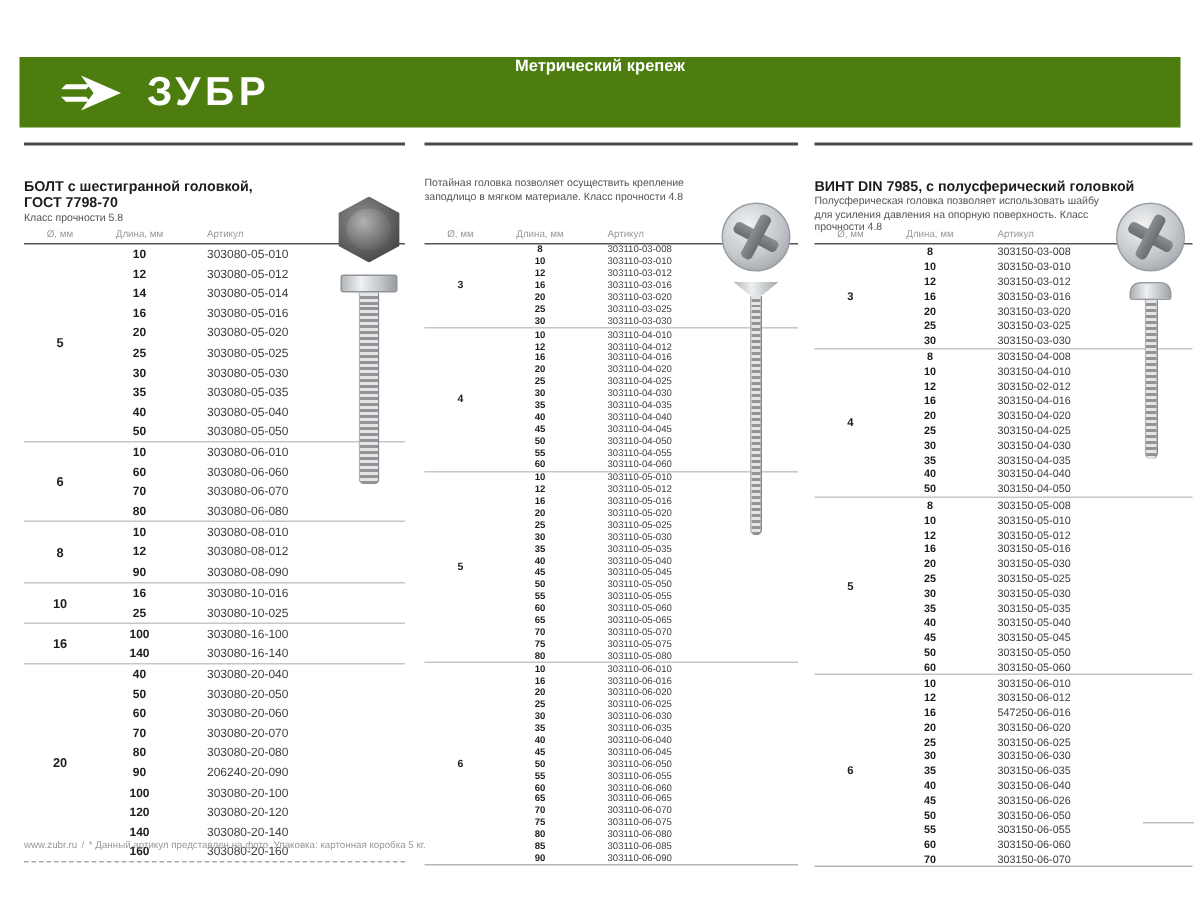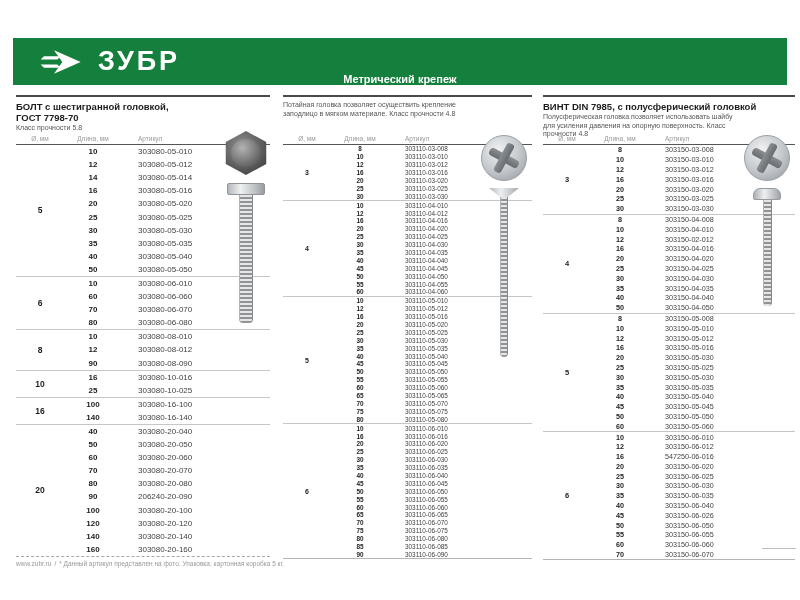--- a/index.html
+++ b/index.html
@@ -1,33 +1,33 @@
 <!DOCTYPE html>
 <html><head>
 <meta charset="utf-8">
 <style>
   html,body{margin:0;padding:0;background:#fff;}
   .page{position:relative;width:800px;height:600px;background:#fff;overflow:hidden;
         font-family:"Liberation Sans",sans-serif;color:#222;}
 
   
-  .band{position:absolute;left:13px;right:13px;top:38px;height:47px;background:#15803d;
-        display:flex;align-items:flex-end;}
+  .band{position:absolute;left:13px;right:13px;top:38px;height:47px;background:#4d7c0f;
+        display:flex;align-items:flex-start;}
   .logo{position:absolute;left:26px;top:0;height:47px;display:flex;align-items:center;gap:9px;}
   .brand{color:#fff;font-weight:bold;font-size:27px;letter-spacing:3px;line-height:1;}
   .page-title{width:100%;text-align:center;color:#fff;font-weight:bold;font-size:11px;}
 
   
   .col{position:absolute;top:95px;height:465px;border-top:2px solid #4a4a4a;
        padding-top:2px;box-sizing:border-box;}
   .col1{left:16px;width:254px;}
   .col2{left:283px;width:249px;}
   .col3{left:543px;width:252px;}
 
-  .t-head{height:32px;margin-top:2px;}
+  .t-head{height:32px;margin-top:20px;}
   .t-title{font-size:9.5px;font-weight:bold;color:#1d1d1d;line-height:11px;}
   .t-desc{font-size:7px;color:#555;line-height:8.5px;margin-top:1px;width:200px;}
   .t-cols{display:grid;grid-template-columns:48px 58px 1fr;font-size:6.5px;color:#999;
           height:9px;align-items:end;border-bottom:1px solid #555;padding-bottom:2px;}
   .ch-d{text-align:center;}
   .ch-l{text-align:center;}
   .ch-a{padding-left:16px;}
 
   .t-body{border-bottom:1px solid #b5b5b5;}
   .t1 .t-body{border-bottom:1px dashed #a8a8a8;}

